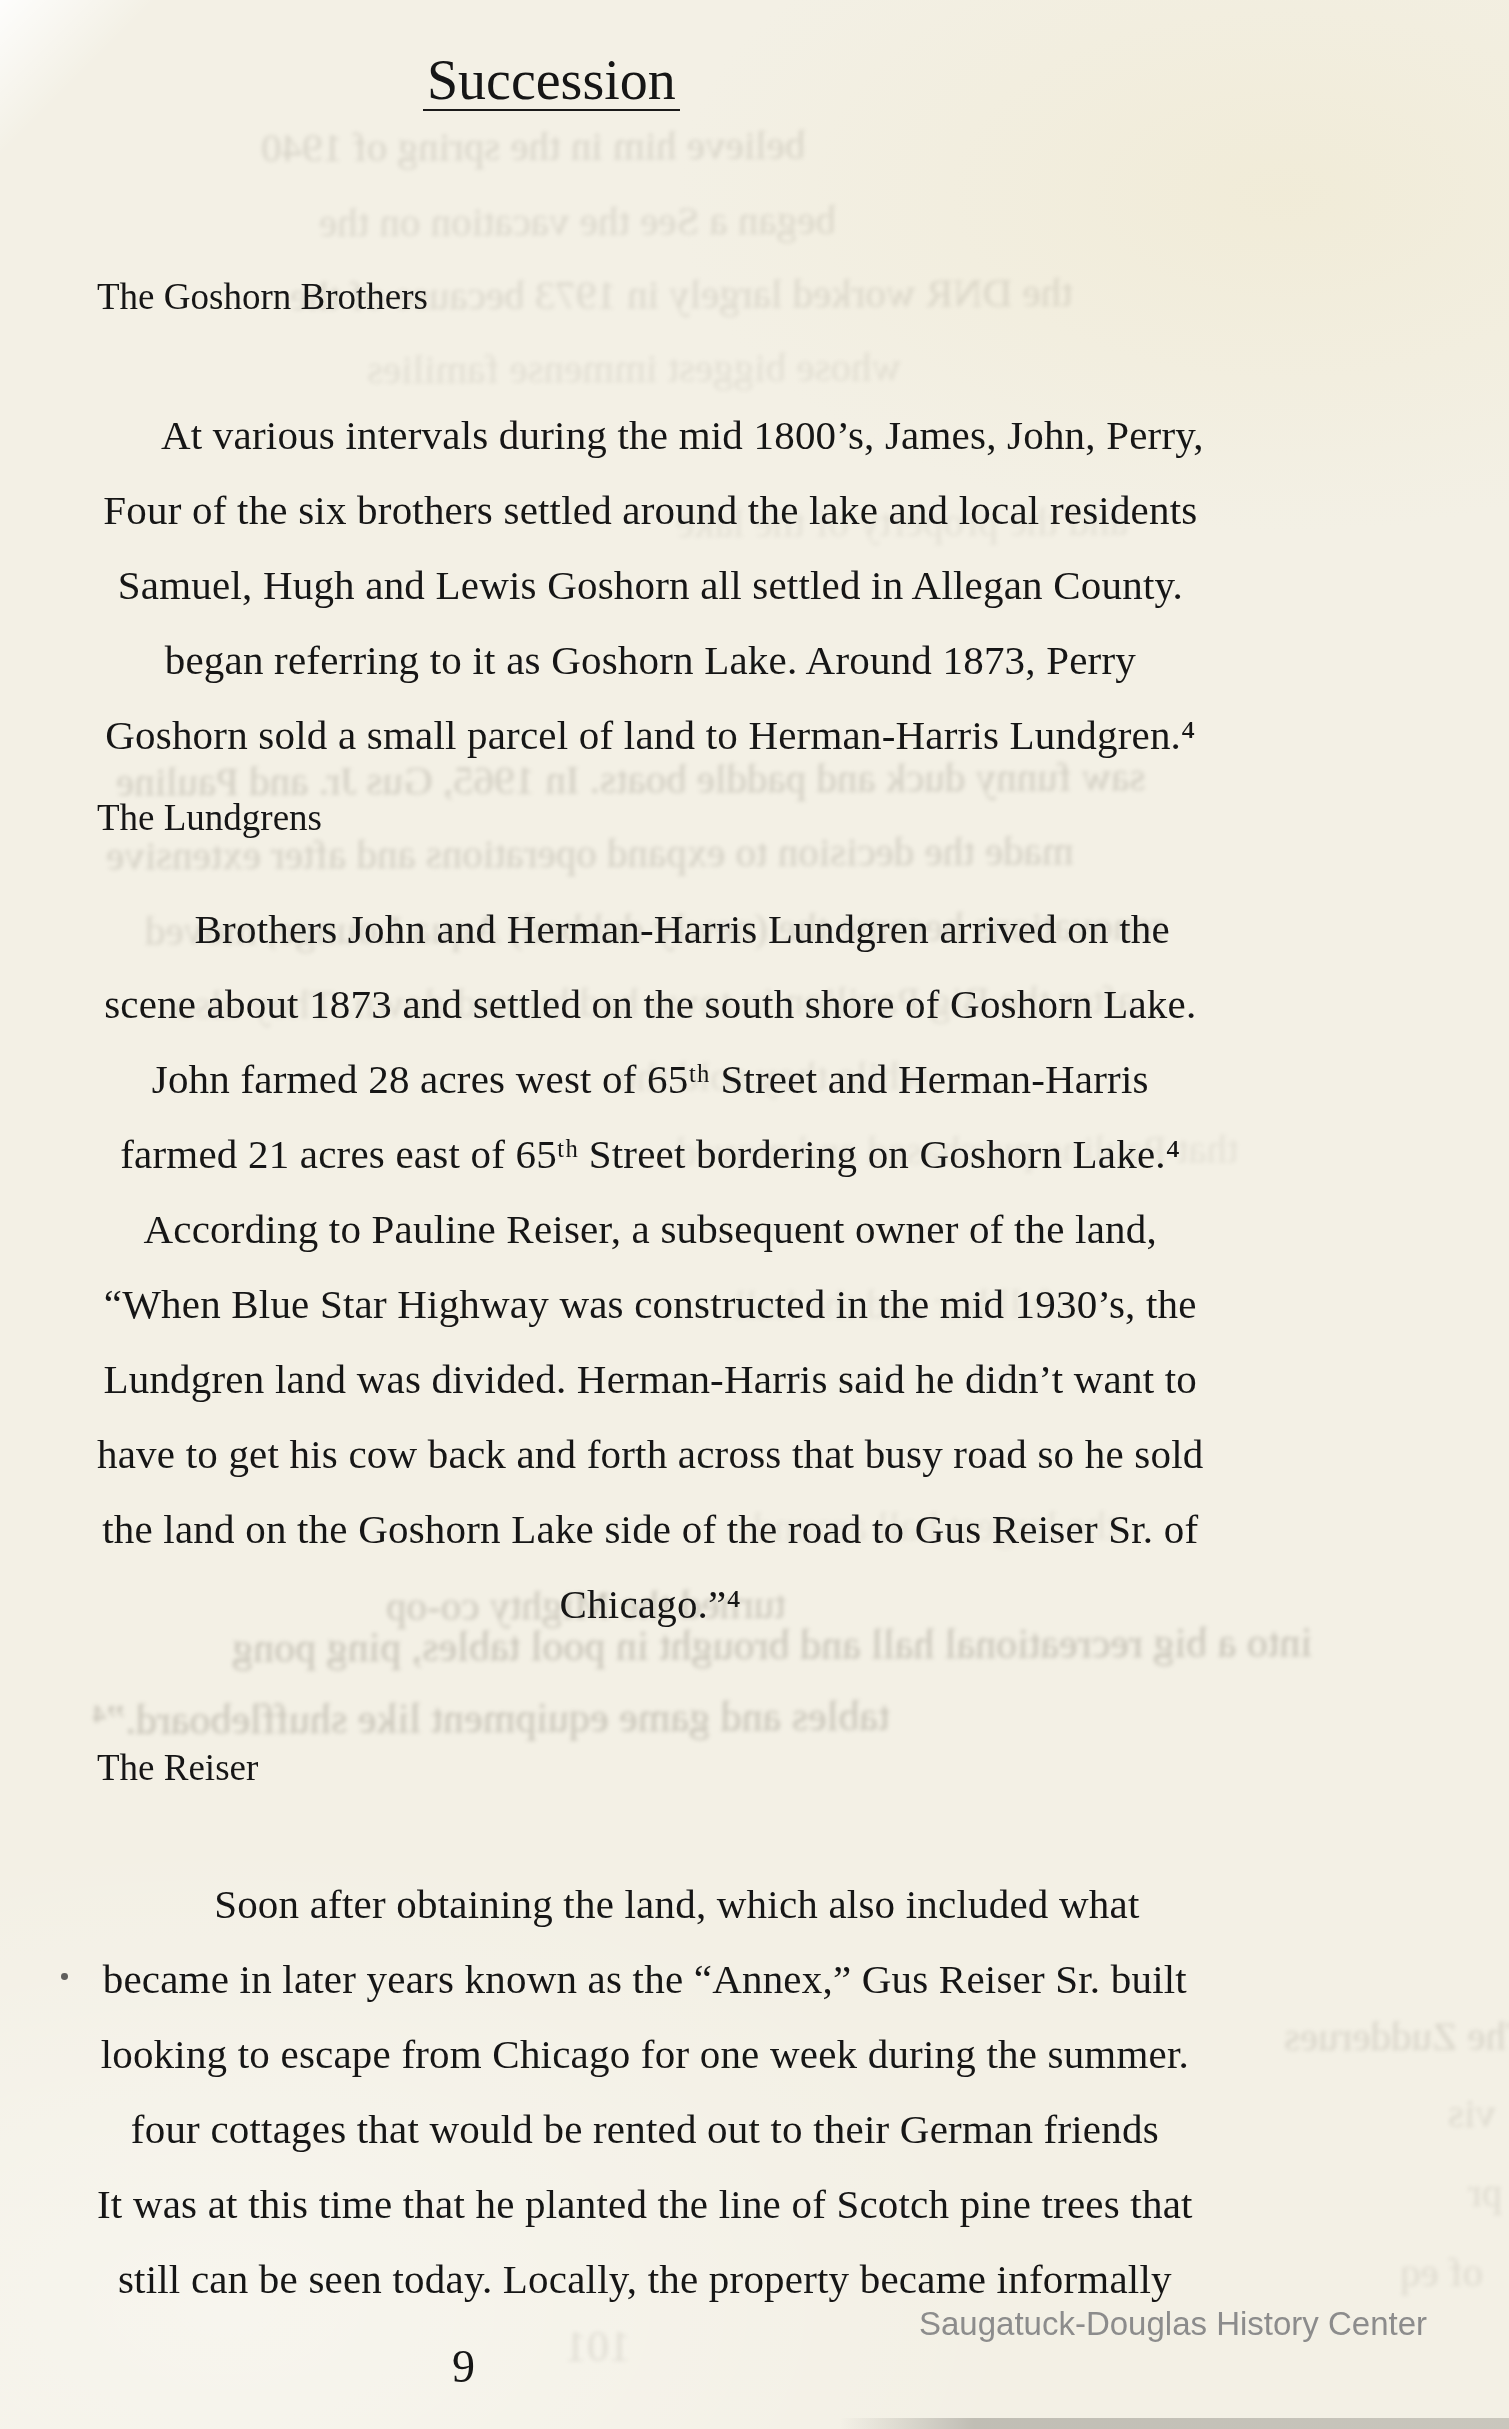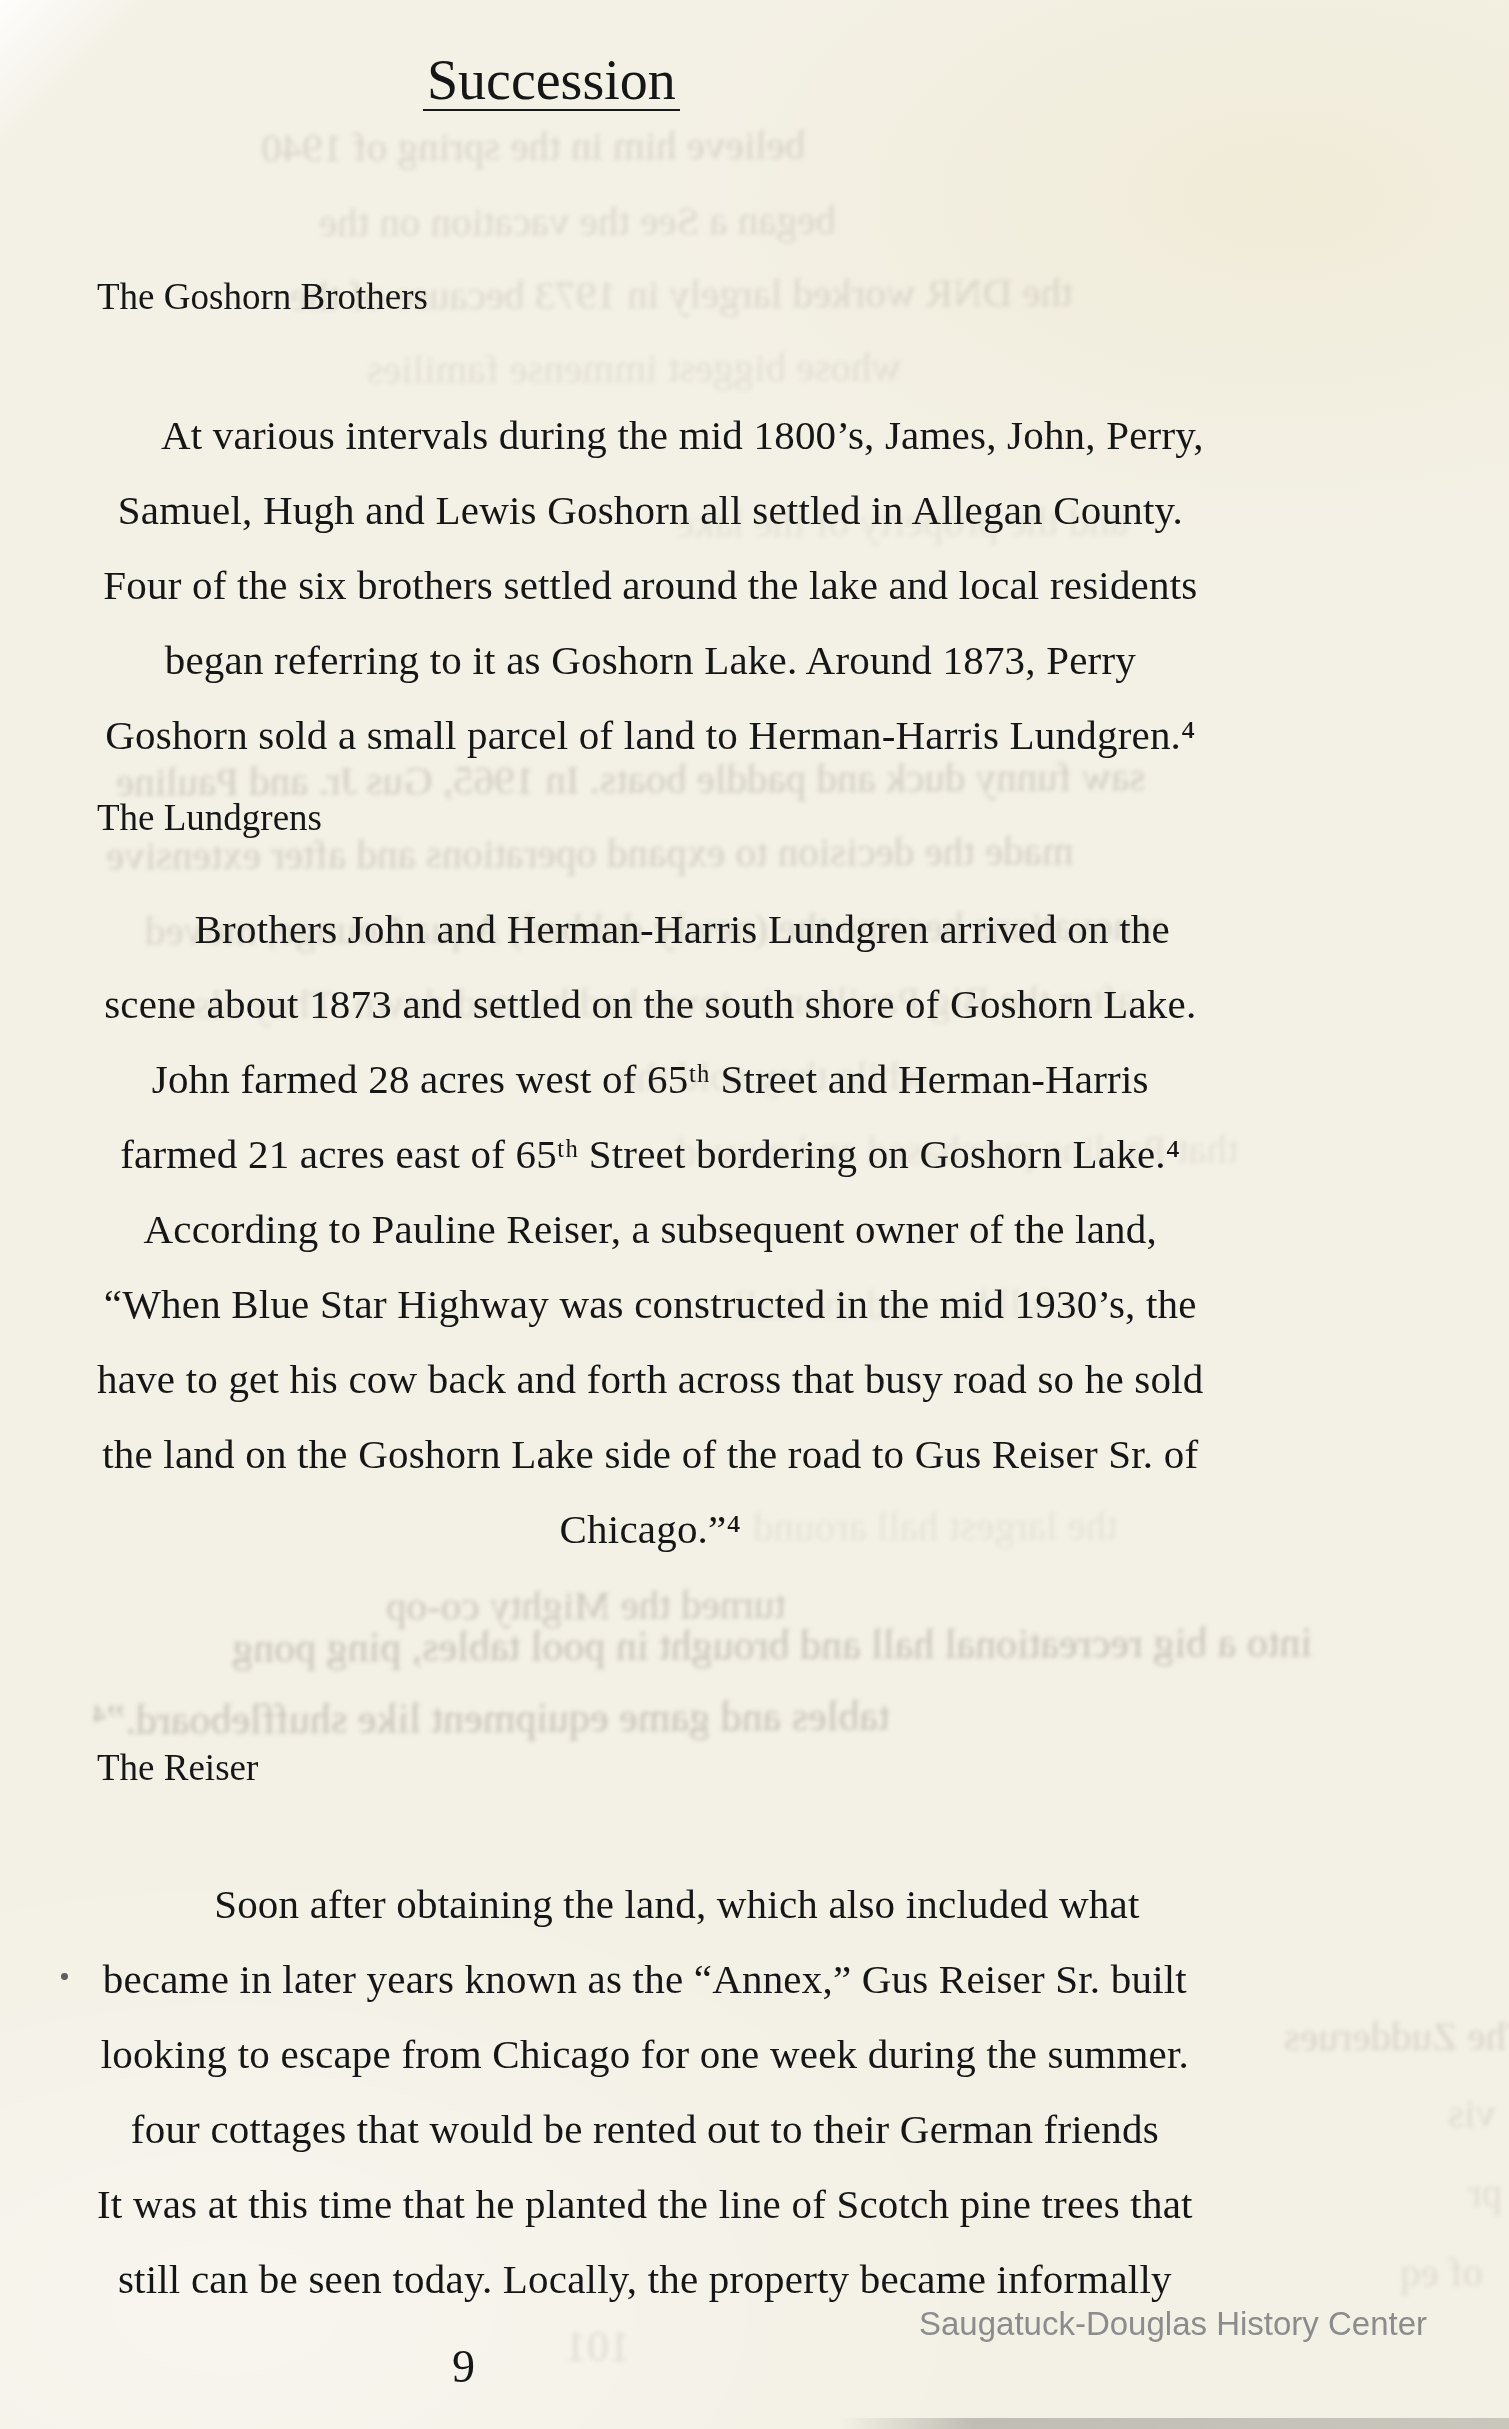--- a/index.html
+++ b/index.html
@@ -102,35 +102,36 @@
       <div class="ghost" style="top: 2252px; left: 1400px; font-size: 41px; opacity: 0.15;">of eq</div>
       <div class="ghost" style="top: 2325px; left: 565px; font-size: 44px; opacity: 0.15;">101</div>
     </div>
 
   <div id="doc-title" class="abs">Succession</div>
 
   <div id="heading-goshorn" class="abs heading">The Goshorn Brothers</div>
 
   <div id="para-goshorn" class="abs">
     <div class="line indent">At various intervals during the mid 1800’s, James, John, Perry,</div>
+    <div class="line">Four of the six brothers settled around the lake and local residents</div>
     <div class="line">Samuel, Hugh and Lewis Goshorn all settled in Allegan County.</div>
-    <div class="line">Four of the six brothers settled around the lake and local residents</div>
     <div class="line">began referring to it as Goshorn Lake. Around 1873, Perry</div>
     <div class="line">Goshorn sold a small parcel of land to Herman-Harris Lundgren.⁴</div>
   </div>
 
   <div id="heading-lundgrens" class="abs heading">The Lundgrens</div>
 
   <div id="para-lundgrens" class="abs">
     <div class="line indent">Brothers John and Herman-Harris Lundgren arrived on the</div>
     <div class="line">scene about 1873 and settled on the south shore of Goshorn Lake.</div>
     <div class="line">John farmed 28 acres west of 65ᵗʰ Street and Herman-Harris</div>
     <div class="line">farmed 21 acres east of 65ᵗʰ Street bordering on Goshorn Lake.⁴</div>
     <div class="line">According to Pauline Reiser, a subsequent owner of the land,</div>
     <div class="line">“When Blue Star Highway was constructed in the mid 1930’s, the</div>
+    <div class="line">Lundgren land was divided. Herman-Harris said he didn’t want to</div>
     <div class="line">have to get his cow back and forth across that busy road so he sold</div>
     <div class="line">the land on the Goshorn Lake side of the road to Gus Reiser Sr. of</div>
     <div class="line">Chicago.”⁴</div>
   </div>
 
   <div id="heading-reisers" class="abs heading">The Reiser</div>
 
   <div id="para-reisers" class="abs">
     <div class="line indent">Soon after obtaining the land, which also included what</div>
     <div class="line">became in later years known as the “Annex,” Gus Reiser Sr. built</div>

